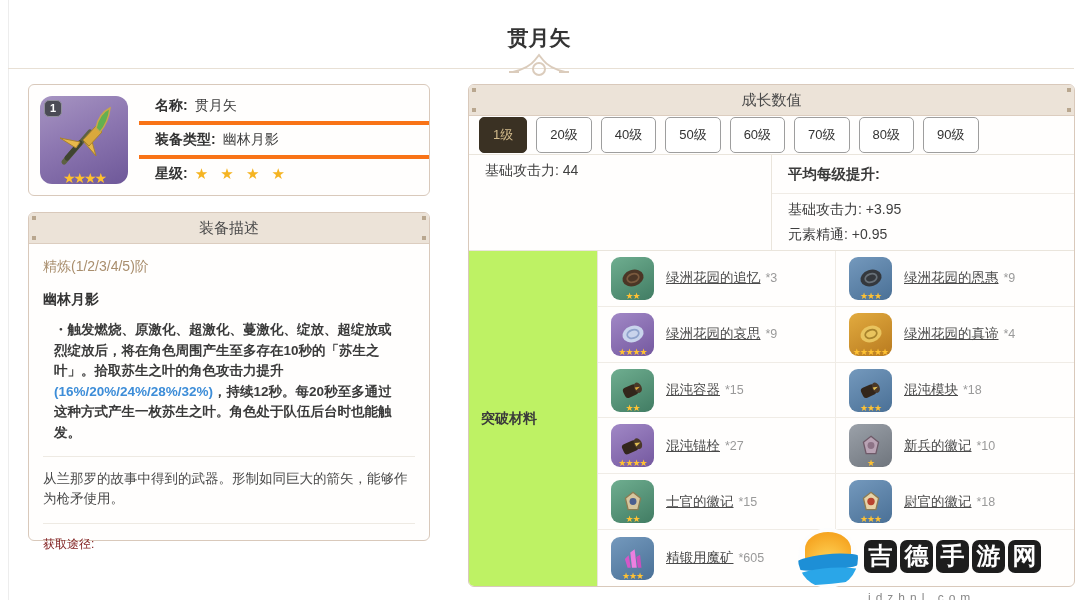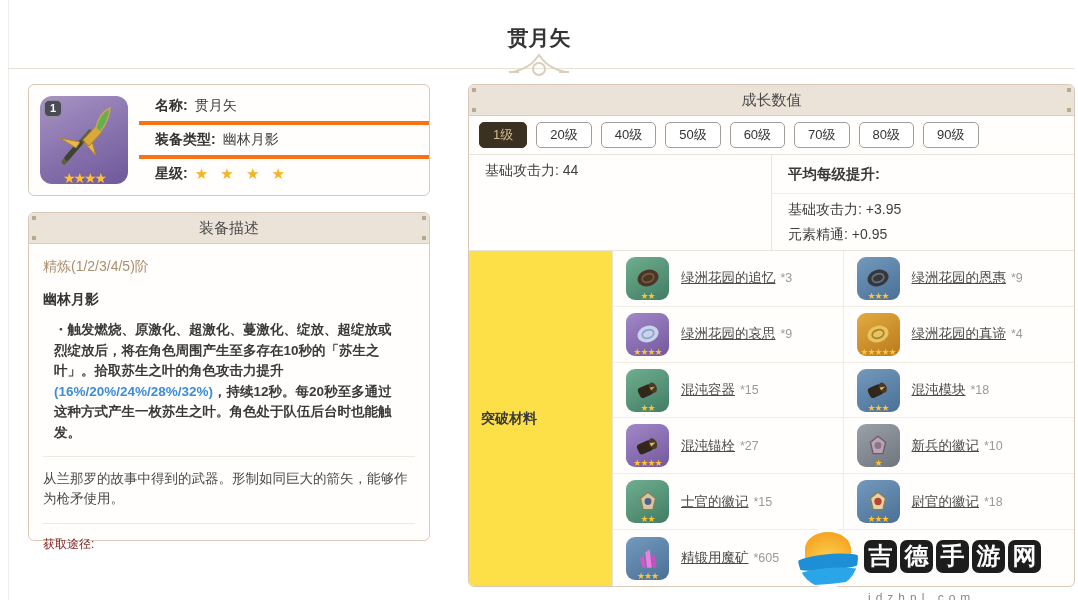--- a/index.html
+++ b/index.html
@@ -49,33 +49,33 @@
   .highlight{color:#3d8dd8;}
   .desc-hr{border:none;border-top:1px solid #eeeae3;margin:13px 0 12px;}
   .flavor{margin:0;line-height:1.5;color:#4a4a4a;}
   .source-label{color:#7f1d1d;font-size:12px;margin:0;}
   .source-value{font-weight:bold;font-size:13px;margin:2px 0 0;color:#4a4a4a;}
 
   
   .growth-panel{left:468px;top:84px;width:607px;height:503px;display:flex;flex-direction:column;}
   .tabs{display:flex;gap:9px;padding:0 10px;height:38px;align-items:center;
         border-bottom:1px solid #eae5dc;}
-  .tab{height:26px;padding:0 13px;border:1px solid #9e9e9e;border-radius:5px;background:#fff;
+  .tab{height:36px;padding:0 13px;border:1px solid #9e9e9e;border-radius:5px;background:#fff;
        font-size:13px;color:#333;display:flex;align-items:center;cursor:pointer;box-sizing:border-box;}
   .tab.active{background:#3a3123;border-color:#3a3123;color:#d2bb8c;}
 
   .stats{display:flex;height:96px;border-bottom:1px solid #eae5dc;box-sizing:border-box;}
   .stats-col{flex:1;box-sizing:border-box;}
   .stats-col:first-child{border-right:1px solid #eae5dc;}
   .stats-head{font-weight:bold;font-size:14.5px;color:#3b3b3b;padding:10px 16px 9px;
               border-bottom:1px solid #f0ece6;}
   .stats-row{font-size:14px;color:#3f3f3f;padding:7px 16px 0;}
 
   .materials{flex:1;display:flex;min-height:0;}
-  .mat-label{width:144px;background:#fde047;border-right:1px solid #eae5dc;
+  .mat-label{width:129px;background:#bef264;border-right:1px solid #eae5dc;
              display:flex;align-items:center;padding-left:12px;box-sizing:border-box;
              font-weight:bold;font-size:14px;color:#3b3b3b;border-radius:0 0 0 5px;}
   .mat-grid{flex:1;display:grid;grid-template-columns:1fr 1fr;grid-auto-rows:1fr;}
   .mat-cell{display:flex;align-items:center;padding-left:13px;
             border-bottom:1px solid #f0ece6;box-sizing:border-box;}
   .mat-cell:nth-child(odd){border-right:1px solid #f0ece6;}
   .mat-cell:nth-last-child(-n+2){border-bottom:none;}
   .mat-icon{width:43px;height:43px;border-radius:9px;position:relative;flex-shrink:0;
             display:flex;align-items:center;justify-content:center;}
   .tier-green {background:linear-gradient(150deg,#6fae90 0%,#417c63 100%);}

